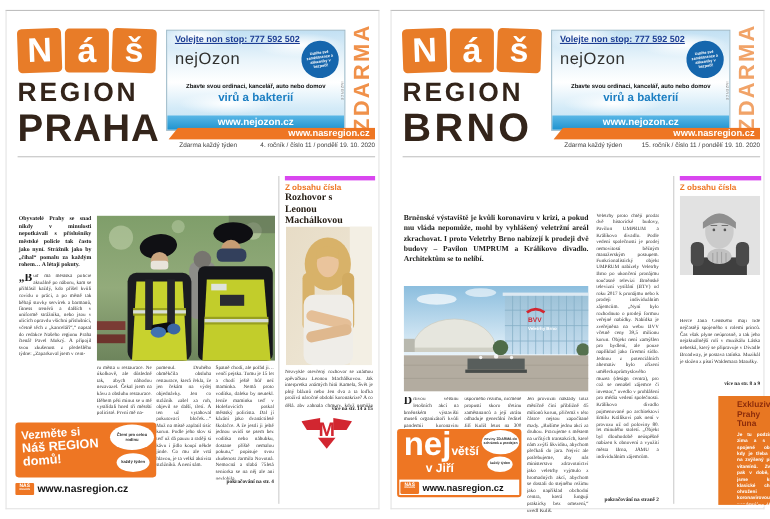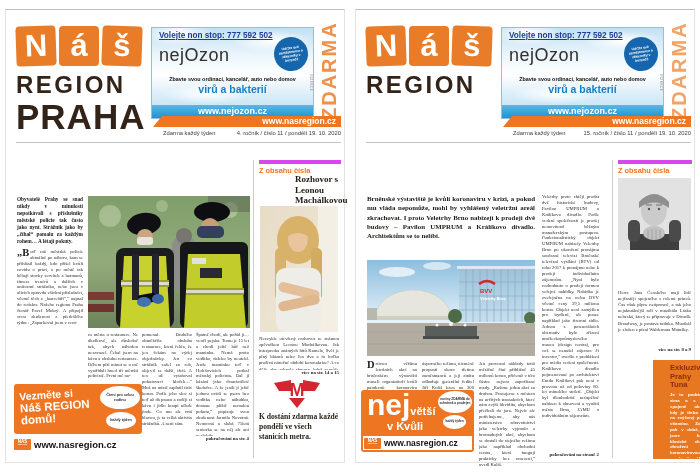--- a/index.html
+++ b/index.html
@@ -18,38 +18,38 @@
   .vrule{background:#cccccc;width:1px;}
   
   .headline{font-family:"Liberation Serif",serif;font-weight:700;font-size:14.8px;line-height:1.12;color:#221a11;letter-spacing:-0.3px;}
   .intro{font-family:"Liberation Serif",serif;font-weight:600;font-size:5.3px;line-height:1.32;color:#20201f;text-align:justify;}
   .lead{font-family:"Liberation Serif",serif;font-weight:600;font-size:6.9px;line-height:1.34;color:#22221f;text-align:justify;}
   .col{font-family:"Liberation Serif",serif;font-size:4.7px;line-height:1.26;color:#2c2c2c;text-align:justify;overflow:hidden;}
   .dropcap{float:left;font-weight:700;font-size:10.5px;line-height:8.5px;margin-right:1px;color:#1c1c1c;}
   .more{font-family:"Liberation Serif",serif;font-weight:700;font-size:4.8px;color:#1e1e1e;text-align:right;}
   
   .sbheading{color:#ee7623;font-weight:700;font-size:7.4px;border-top:4px solid #d946ef;padding-top:2px;}
-  .sbtitle{font-family:"Liberation Serif",serif;font-weight:700;font-size:9px;line-height:1.18;color:#241b12;margin-left:36px;}
+  .sbtitle{font-family:"Liberation Serif",serif;font-weight:700;font-size:9px;line-height:1.18;color:#241b12;}
   .sbtext{font-family:"Liberation Serif",serif;font-size:4.7px;line-height:1.3;color:#2c2c2c;text-align:justify;}
   .metrotext{font-family:"Liberation Serif",serif;font-weight:700;font-size:7.6px;line-height:1.3;color:#241b12;}
   
   .promo{background:#ee7623;border-radius:3px;color:#fff;}
   .bubble{position:absolute;background:#fff;border-radius:50%;color:#2f2f2f;font-weight:700;text-align:center;display:flex;align-items:center;justify-content:center;line-height:1.15;}
   .strip{background:#fff;display:flex;align-items:center;gap:3px;}
   .minilogo{background:#ee7623;color:#fff;text-align:center;border-radius:1px;width:17px;height:11px;line-height:1;padding-top:1px;box-sizing:border-box;}
   .stripurl{font-weight:800;font-size:9.5px;color:#141414;}
   .exbox{background:#e87722;padding:4px 17px;box-sizing:border-box;margin-left:35px;}
   .extitle{color:#8d2d0b;font-weight:800;font-size:7.6px;line-height:1.15;}
   .extext{color:#fff;font-weight:600;font-size:4.3px;line-height:1.35;text-align:justify;}
   .exmore{color:#fff;font-weight:800;font-size:4.8px;text-align:right;}
   
   .ad{background:linear-gradient(180deg,#c2e0f3 0%,#eaf5fb 30%,#ffffff 52%,#d4ebf8 78%,#bfe0f2 100%);border:1px solid #9fbccb;box-sizing:border-box;overflow:hidden;}
   .cloud{position:absolute;background:radial-gradient(closest-side,#ffffff 0%,rgba(255,255,255,0) 100%);}
   .ad-phone{color:#1d3e94;font-weight:800;font-size:8.2px;text-decoration:underline;}
-  .ad-brand{color:#30302e;font-size:18px;letter-spacing:0.5px;}
+  .ad-brand{color:#30302e;font-size:15px;letter-spacing:0.5px;}
   .ad-badge{background:#1566ad;border-radius:50%;color:#fff;font-weight:700;font-size:3.4px;line-height:1.2;display:flex;align-items:center;justify-content:center;text-align:center;transform:rotate(-8deg);padding:2px;box-sizing:border-box;}
   .ad-line1{font-weight:800;font-size:5.4px;color:#101010;text-align:center;}
   .ad-line2{font-weight:800;font-size:10.5px;color:#1b7ec2;text-align:center;}
   .ad-url{background:linear-gradient(180deg,#5ab7e6,#1f93cf);color:#fff;font-weight:800;font-size:9px;line-height:13px;text-align:center;}
   .ad-inzerce{writing-mode:vertical-rl;font-size:3.2px;color:#7d7d7d;letter-spacing:0.5px;}
 </style>
 </head>
 <body>
 
 <div class="page" id="page-praha" style="left:5px;">
@@ -182,31 +182,31 @@
   <div class="abs sbtext" style="left:253px;top:326px;width:80px;height:34px;overflow:hidden;">Nezvykle otevřený rozhovor se známou zpěvačkou Leonou Machálkovou. Jak interpretka známých hitů Kamela, Svět je plný bláznů nebo Jen dva a ta loďka prožívá náročné období koronakrize? A co dělá, aby zahnala chmury, když nemůže zpívat pro obrovské publikum, na které je zvyklá?</div>
   <div class="abs more" style="left:253px;top:360px;width:80px;">více na str. 14 a 15</div>
 
   <svg class="abs" style="left:268px;top:369px;" width="46" height="30" viewBox="0 0 46 30">
     <polygon points="0,4 17,1 17,12 5,12" fill="#d22630"></polygon>
     <polygon points="46,4 29,1 29,12 41,12" fill="#d22630"></polygon>
     <text x="23" y="17" text-anchor="middle" font-family="Liberation Sans, sans-serif" font-weight="800" font-size="18" fill="#d22630">M</text>
     <polygon points="15,19 31,19 23,29" fill="#d22630"></polygon>
   </svg>
 
-  <div class="abs metrotext" style="left:253px;top:402px;width:80px;">K dostání zdarma každé pondělí ve všech stanicích metra.</div>
 </div>
 
 <div class="page" id="page-brno" style="left:355px;">
 
   <div class="abs tiles" style="left:10px;top:16px;">
     <div class="tile" style="transform:rotate(-2deg);">N</div>
     <div class="tile">á</div>
     <div class="tile" style="transform:rotate(2deg);">š</div>
   </div>
   <div class="abs region" style="left:10px;top:61px;">REGION</div>
+  <div class="abs city" style="left:10px;top:85px;font-size:36px;letter-spacing:3px;">BRNO</div>
 
   <div class="abs ad" style="left:145px;top:17px;width:163px;height:92px;">
     <div class="cloud" style="left:-10px;top:-8px;width:70px;height:26px;"></div>
     <div class="cloud" style="left:80px;top:2px;width:80px;height:22px;"></div>
     <div class="cloud" style="left:10px;top:56px;width:90px;height:20px;"></div>
     <div class="abs ad-phone" style="left:7px;top:3px;">Volejte non stop: 777 592 502</div>
     <div class="abs ad-brand" style="left:7px;top:17px;">nejOzon</div>
     <div class="abs ad-badge" style="right:5px;top:9px;width:34px;height:34px;">Udržte své zaměstnance a zákazníky v bezpečí!</div>
     <div class="abs ad-line1" style="left:0;top:48px;width:100%;">Zbavte svou ordinaci, kancelář, auto nebo domov</div>
     <div class="abs ad-line2" style="left:0;top:55px;width:100%;">virů a bakterií</div>
@@ -283,21 +283,21 @@
   <div class="abs col" style="left:11px;top:351px;width:50px;height:34px;">
     <span class="dropcap">D</span><span>rtivou většinu letošních akcí na brněnském výstavišti museli organizátoři kvůli pandemii koronaviru zrušit. Společnost vlastněná městem sice přešla do</span>
   </div>
   <div class="abs col" style="left:66px;top:351px;width:52px;height:40px;">úsporného režimu, nicméně propustí skoro třetinu zaměstnanců a její ztrátu odhaduje generální ředitel Jiří Kuliš letos na 300 milionů korun.</div>
   <div class="abs col" style="left:123px;top:351px;width:56px;height:108px;">Jen provozní náklady totiž měsíčně činí přibližně 45 milionů korun, přičemž v této částce nejsou započítané mzdy. „Rušíme jednu akci za druhou. Pracujeme s městem na určitých transakcích, které nám zvýší likviditu, abychom přečkali do jara. Nejvíc ale potřebujeme, aby nás ministerstvo zdravotnictví jako veletrhy vyjmulo z hromadných akcí, abychom se dostali do stejného režimu jako například obchodní centra, která fungují prakticky bez omezení,“ uvedl Kuliš.</div>
 
   <div class="abs promo" style="left:5px;top:380px;width:113px;height:62px;padding:2px;box-sizing:border-box;">
     <div class="abs" style="left:6px;top:0px;font-weight:800;color:#fff;">
       <span style="font-size:30px;line-height:30px;">nej</span><span style="font-size:11px;">větší</span>
     </div>
-    <div class="abs" style="left:26px;top:30px;font-weight:800;font-size:11px;color:#fff;">v Kvůli</div>
+    <div class="abs" style="left:26px;top:30px;font-weight:800;font-size:11px;color:#fff;">v Jiří</div>
     <div class="bubble" style="right:2px;top:1px;width:34px;height:22px;font-size:3.2px;">noviny ZDARMA do schránek a prodejen</div>
     <div class="bubble" style="right:8px;top:25px;width:23px;height:14px;font-size:3.2px;">každý týden</div>
     <div class="abs strip" style="left:2px;bottom:2px;width:109px;height:14px;padding-left:1px;box-sizing:border-box;">
       <div class="minilogo">
         <div style="font-size:4.5px;font-weight:800;">NÁŠ</div>
         <div style="font-size:2.4px;font-weight:700;">REGION</div>
       </div>
       <div class="stripurl" style="font-size:8.5px;">www.nasregion.cz</div>
     </div>
   </div>

